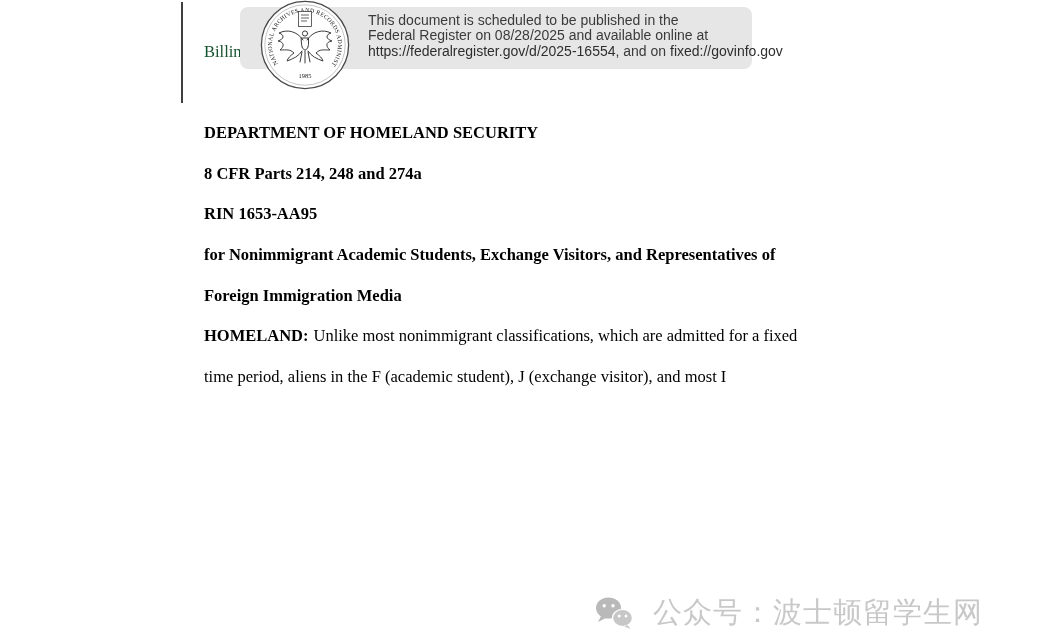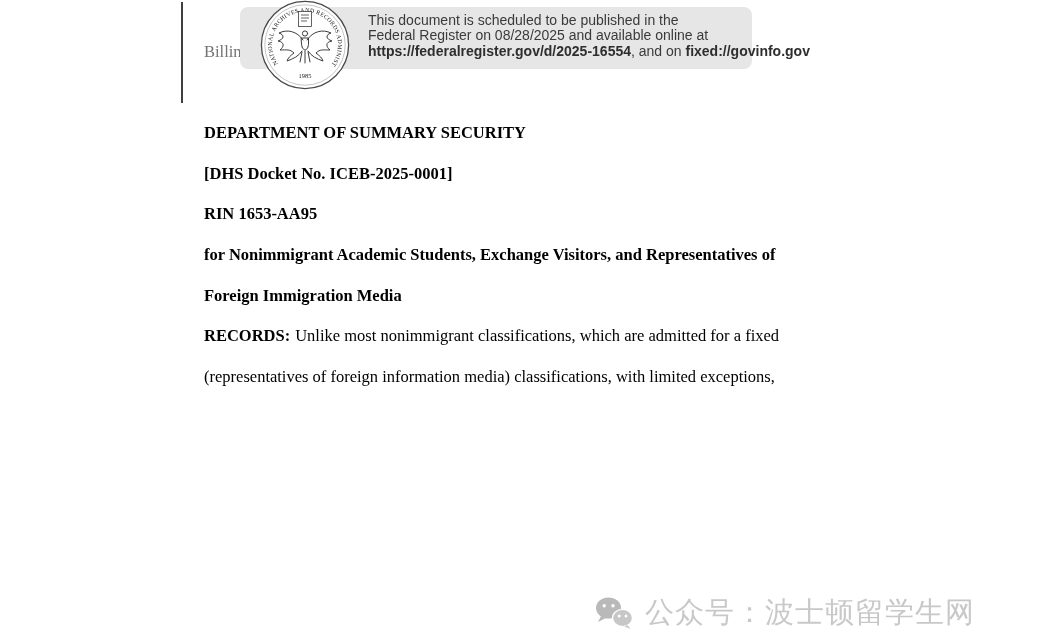--- a/index.html
+++ b/index.html
@@ -17,42 +17,42 @@
     left: 181px; top: 2px;
     width: 2px; height: 101px;
     background: #3f3f3f;
   }
 
   
   .billing {
     position: absolute;
     left: 204px; top: 42px;
     font-size: 16.5px;
-    color: #737373;
+    color: #14532d;
     white-space: nowrap;
   }
 
   
   .banner-box {
     position: absolute;
     left: 240px; top: 7px;
     width: 512px; height: 62px;
     background: #e6e6e6;
     border-radius: 8px;
   }
   .banner-text {
     position: absolute;
     left: 368px; top: 13px;
     font-family: "Liberation Sans", sans-serif;
     font-size: 14px;
     line-height: 15.3px;
     color: #3a3a3a;
     white-space: nowrap;
   }
-  .banner-text b { font-weight: 700; color: #2e2e2e; }
+  .banner-text b { font-weight: 400; color: #2e2e2e; }
 
   
   .seal {
     position: absolute;
     left: 260px; top: 0px;
     width: 90px; height: 90px;
   }
 
   
   .doc {
@@ -76,21 +76,21 @@
     display: flex;
     align-items: flex-start;
     z-index: 5;
     pointer-events: none;
   }
   .wm-text {
     font-family: "Liberation Sans", sans-serif;
     font-size: 29px;
     line-height: 32px;
     color: rgba(150,150,150,0.52);
-    margin-left: 11px;
+    margin-left: 19px;
     letter-spacing: 1px;
     white-space: nowrap;
   }
 </style>
 </head>
 <body>
 
 <div class="edge-line"></div>
 
 <div class="billing">Billin</div>
@@ -123,27 +123,27 @@
     <path d="M43,40 C37,31 27,29 19,33 C25,35 24,39 18,41 C25,42 24,47 20,50 C27,50 30,49 34,53 C30,56 28,58 27,61 C33,59 39,56 42,51"></path>
     <path d="M47,40 C53,31 63,29 71,33 C65,35 66,39 72,41 C65,42 66,47 70,50 C63,50 60,49 56,53 C60,56 62,58 63,61 C57,59 51,56 48,51"></path>
     <circle cx="45" cy="33.5" r="2.6"></circle>
     <path d="M41.5,38 h7 v6.5 q0,4.5 -3.5,5.8 q-3.5,-1.3 -3.5,-5.8 z"></path>
     <path d="M42,52 L40,62 M45,51 L45,63 M48,52 L50,62"></path>
   </g>
   <text x="45" y="77.5" text-anchor="middle" font-family="Liberation Serif, serif" font-size="6.4" fill="#222">1985</text>
 </svg>
 
 <div class="doc">
-  <div class="dline b">DEPARTMENT OF SUMMARY SECURITY</div>
-  <div class="dline b">[DHS Docket No. ICEB-2025-0001]</div>
+  <div class="dline b">DEPARTMENT OF HOMELAND SECURITY</div>
+  <div class="dline b">8 CFR Parts 214, 248 and 274a</div>
   <div class="dline b">RIN 1653-AA95</div>
   <div class="dline b">for Nonimmigrant Academic Students, Exchange Visitors, and Representatives of</div>
   <div class="dline b">Foreign Immigration Media</div>
-  <div class="dline"><span class="lbl">RECORDS:</span><span>Unlike most nonimmigrant classifications, which are admitted for a fixed</span></div>
-  <div class="dline"><span>(representatives of foreign information media) classifications, with limited exceptions,</span></div>
+  <div class="dline"><span class="lbl">HOMELAND:</span><span>Unlike most nonimmigrant classifications, which are admitted for a fixed</span></div>
+  <div class="dline"><span>time period, aliens in the F (academic student), J (exchange visitor), and most I</span></div>
 </div>
 
 <div class="watermark">
   <svg width="40" height="34" viewBox="0 0 40 34">
     <g opacity="0.62">
       <ellipse cx="14.5" cy="12" rx="12.5" ry="10.5" fill="#8f8f8f"></ellipse>
       <path d="M7,20 L4,26 L12,22 Z" fill="#8f8f8f"></path>
       <circle cx="10.2" cy="9.8" r="1.7" fill="#ffffff"></circle>
       <circle cx="19" cy="9.8" r="1.7" fill="#ffffff"></circle>
       <ellipse cx="28.5" cy="22" rx="10" ry="8.6" fill="#a5a5a5" stroke="#ffffff" stroke-width="1.4"></ellipse>

